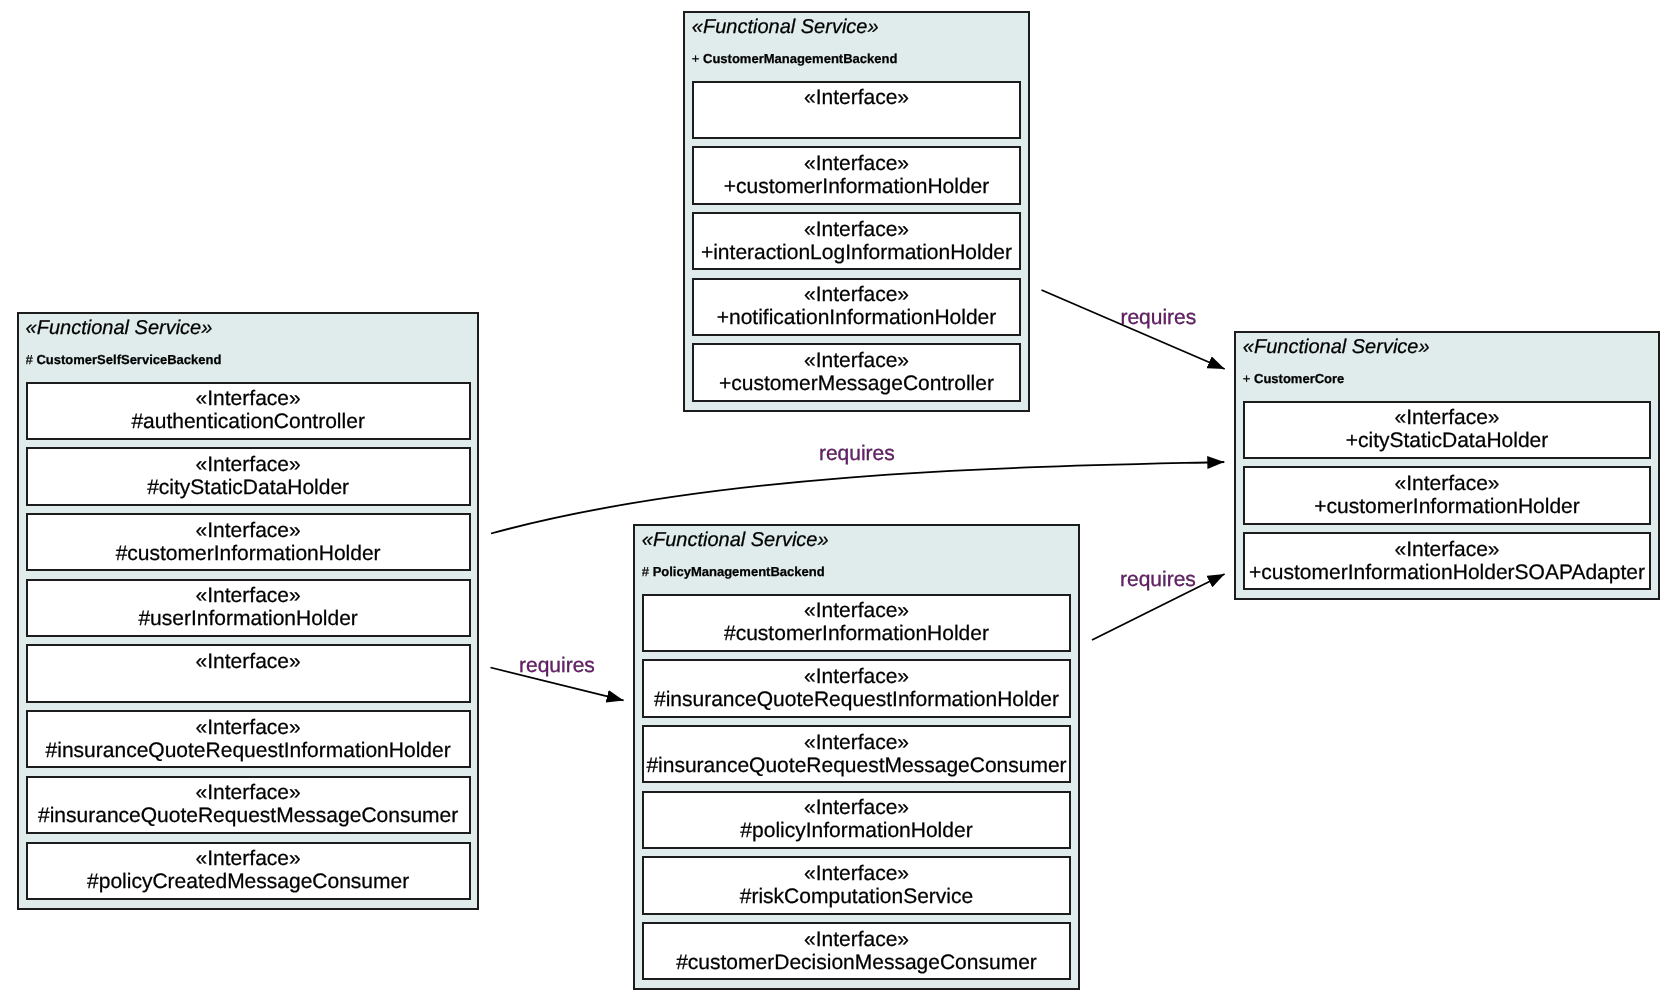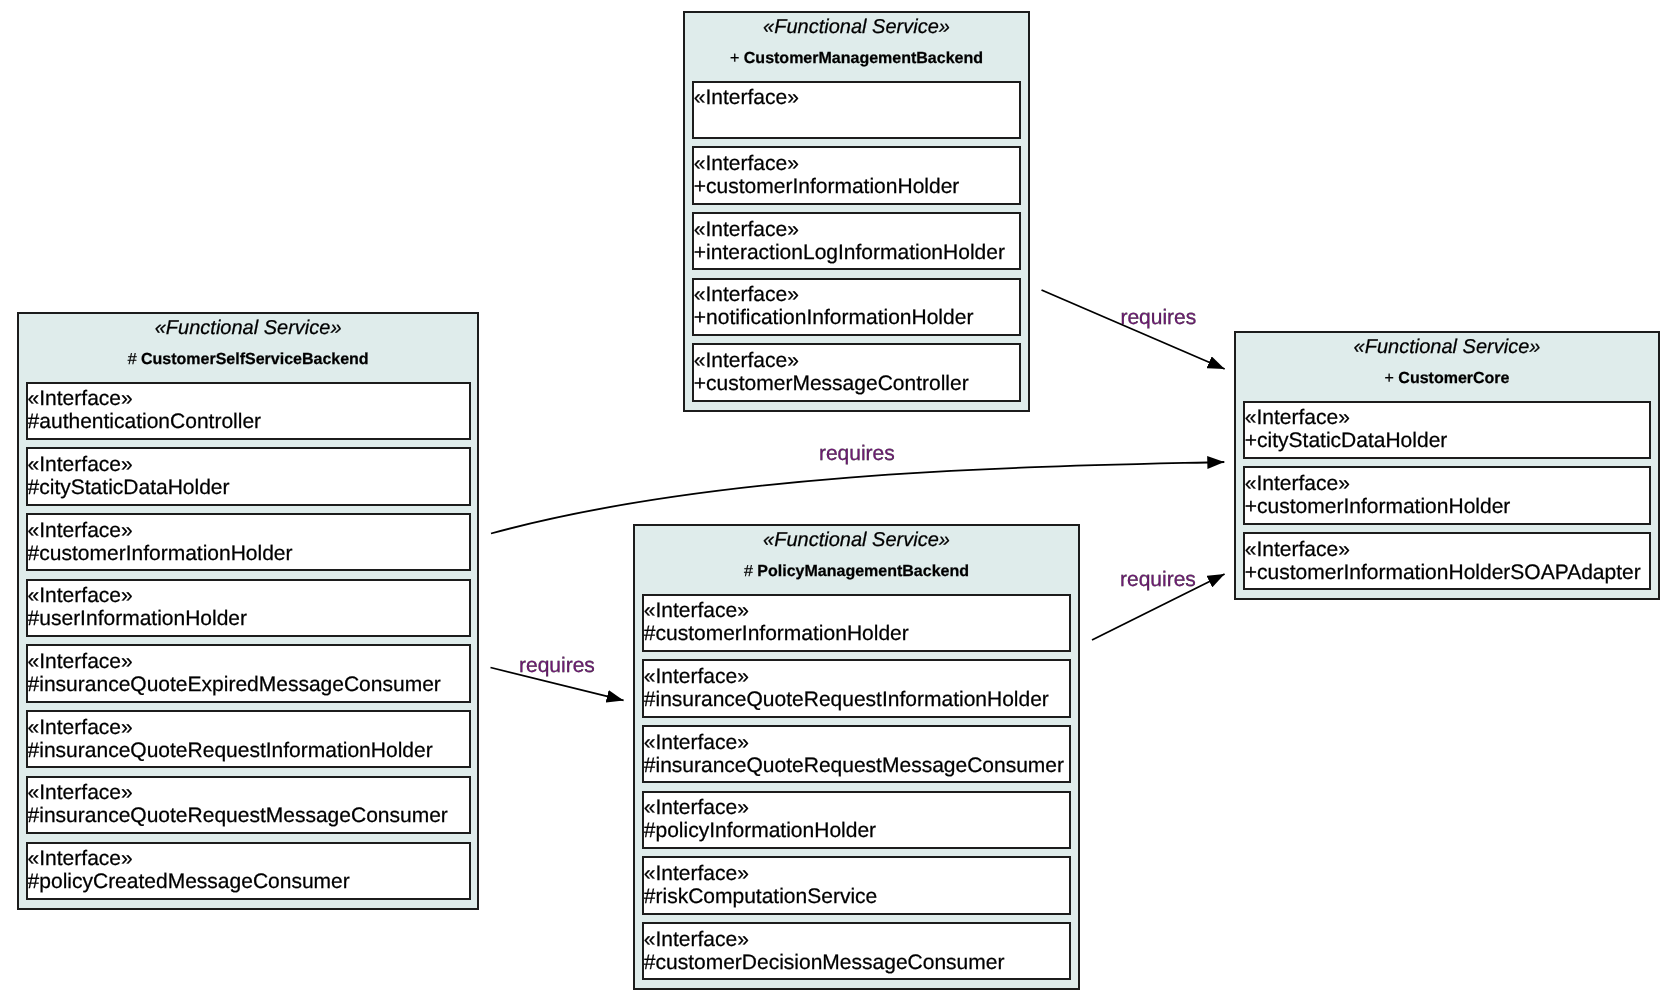--- a/index.html
+++ b/index.html
@@ -20,34 +20,35 @@
     overflow: hidden;
     background: #ffffff;
   }
   .component {
     position: absolute;
     box-sizing: border-box;
     background: #dfeceb;
     border: 2.3px solid #1c1c1c;
     padding: 0 6.8px 7.9px 6.8px;
   }
-  .comp-header { height: 67.7px; text-align: center; overflow: hidden; }
+  .comp-header { height: 67.7px; overflow: hidden; }
   .comp-stereotype {
     font-size: 20px; font-style: italic; line-height: 23px;
     padding-top: 3px; white-space: nowrap;
   }
-  .comp-title { font-size: 16px; line-height: 23px; padding-top: 8px; white-space: nowrap; }
+  .comp-title { font-size: 13px; line-height: 23px; padding-top: 8px; white-space: nowrap; }
   .comp-title .vis { font-weight: normal; }
   .comp-title .nm  { font-weight: bold; }
   .iface {
     box-sizing: border-box;
     background: #ffffff;
     border: 2.3px solid #1c1c1c;
     height: 58.2px;
     margin-bottom: 7.5px;
+    text-align: center;
     overflow: hidden;
   }
   .iface:last-child { margin-bottom: 0; }
   .iface-line { font-size: 21px; line-height: 23px; white-space: nowrap; }
   .iface-line.l1 { padding-top: 3.6px; }
   svg.edges {
     position: absolute; left: 0; top: 0;
     width: 1677px; height: 1000px; overflow: visible;
   }
   .edge-label {
@@ -92,21 +93,20 @@
     <div class="iface">
       <div class="iface-line l1">«Interface»</div>
       <div class="iface-line l2">#customerInformationHolder</div>
     </div>
     <div class="iface">
       <div class="iface-line l1">«Interface»</div>
       <div class="iface-line l2">#userInformationHolder</div>
     </div>
     <div class="iface">
       <div class="iface-line l1">«Interface»</div>
-      <div class="iface-line l2">#insuranceQuoteExpiredMessageConsumer</div>
     </div>
     <div class="iface">
       <div class="iface-line l1">«Interface»</div>
       <div class="iface-line l2">#insuranceQuoteRequestInformationHolder</div>
     </div>
     <div class="iface">
       <div class="iface-line l1">«Interface»</div>
       <div class="iface-line l2">#insuranceQuoteRequestMessageConsumer</div>
     </div>
     <div class="iface">

